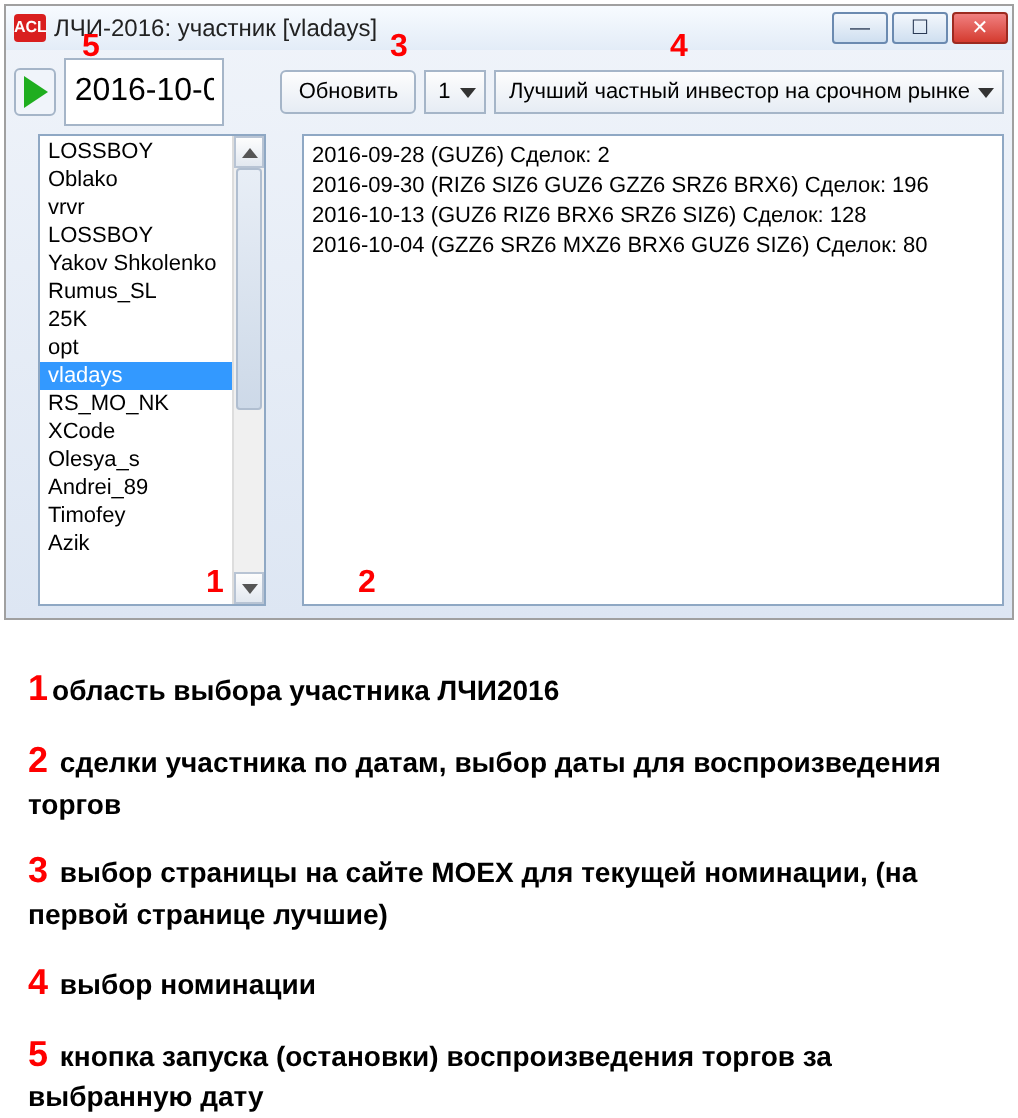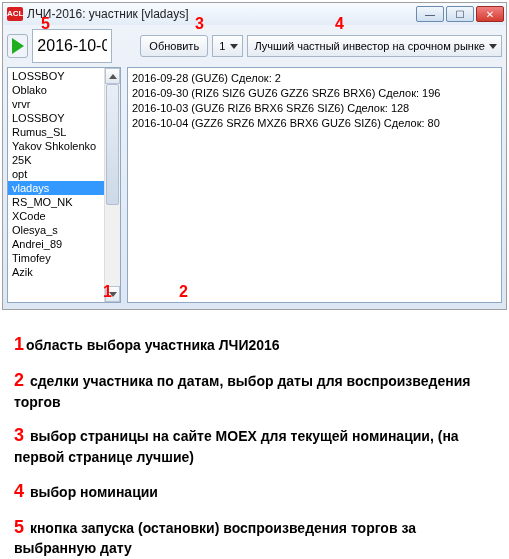--- a/index.html
+++ b/index.html
@@ -114,20 +114,21 @@
     padding: 0 4px 6px 4px;
     position: relative;
   }
   .listbox, .textbox {
     background: #fff;
     border: 1px solid #8fa8c4;
     height: 236px;
     overflow: hidden;
     font-size: 11px;
     position: relative;
+    margin-left: 12px;
   }
   .listbox { width: 114px; }
   .textbox { flex: 1; padding: 3px 4px; line-height: 15px; }
   .list-inner { padding: 1px 0; }
   .list-item { padding: 1px 4px; white-space: nowrap; }
   .list-item.selected { background: #3399ff; color: #fff; }
   .scrollbar {
     position: absolute; right: 0; top: 0; bottom: 0; width: 16px;
     background: #f0f0f0; border-left: 1px solid #ddd;
     display: flex; flex-direction: column;
@@ -187,22 +188,22 @@
     <div class="num-overlay" style="left:38px; top:-10px;">5</div>
   </div>
 
   <div class="content">
     <div class="listbox">
       <div class="list-inner" id="participant-list">
           <div class="list-item">LOSSBOY</div>
           <div class="list-item">Oblako</div>
           <div class="list-item">vrvr</div>
           <div class="list-item">LOSSBOY</div>
+          <div class="list-item">Yakov Shkolenko</div>
           <div class="list-item">Rumus_SL</div>
-          <div class="list-item">Yakov Shkolenko</div>
           <div class="list-item">25K</div>
           <div class="list-item">opt</div>
           <div class="list-item selected">vladays</div>
           <div class="list-item">RS_MO_NK</div>
           <div class="list-item">XCode</div>
           <div class="list-item">Olesya_s</div>
           <div class="list-item">Andrei_89</div>
           <div class="list-item">Timofey</div>
           <div class="list-item">Azik</div>
         </div>
@@ -214,21 +215,21 @@
             <div class="sb-thumb"></div>
           </div>
         <div class="sb-btn">
             <div class="sb-arrow-down"></div>
           </div>
       </div>
     </div>
     <div class="textbox" id="deals-panel">
         <div class="deal-line">2016-09-28 (GUZ6) Сделок: 2</div>
         <div class="deal-line">2016-09-30 (RIZ6 SIZ6 GUZ6 GZZ6 SRZ6 BRX6) Сделок: 196</div>
-        <div class="deal-line">2016-10-03 (GUZ6 RIZ6 BRX6 SRZ6 SIZ6) Сделок: 128</div>
+        <div class="deal-line">2016-10-13 (GUZ6 RIZ6 BRX6 SRZ6 SIZ6) Сделок: 128</div>
         <div class="deal-line">2016-10-04 (GZZ6 SRZ6 MXZ6 BRX6 GUZ6 SIZ6) Сделок: 80</div>
       </div>
 
     <div class="num-overlay" style="left:100px; bottom:8px;">1</div>
     <div class="num-overlay" style="left:176px; bottom:8px;">2</div>
   </div>
 </div>
 
 <div class="legend">
   <p><span class="lead">1</span><strong>область выбора участника ЛЧИ2016</strong></p>

